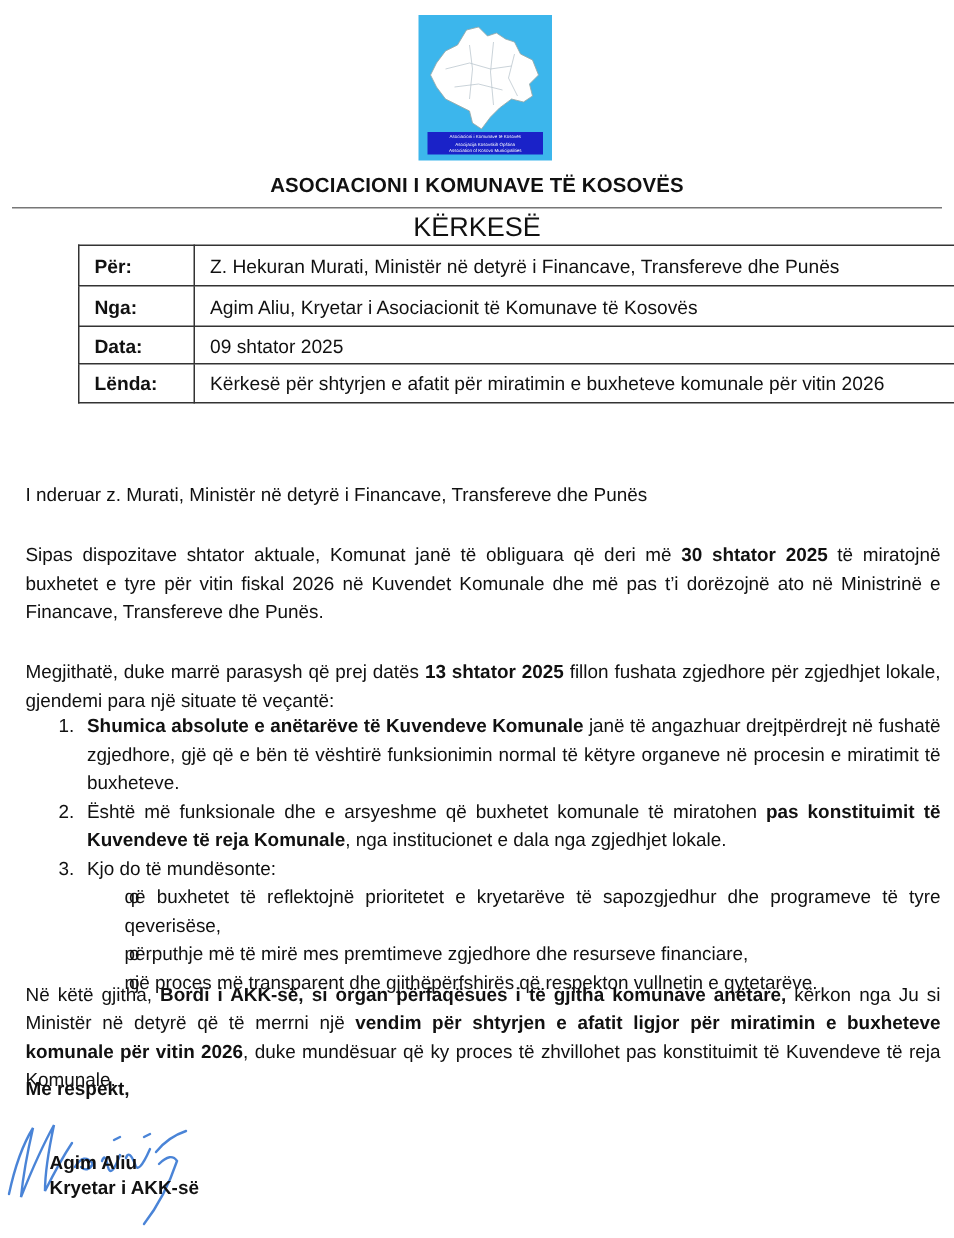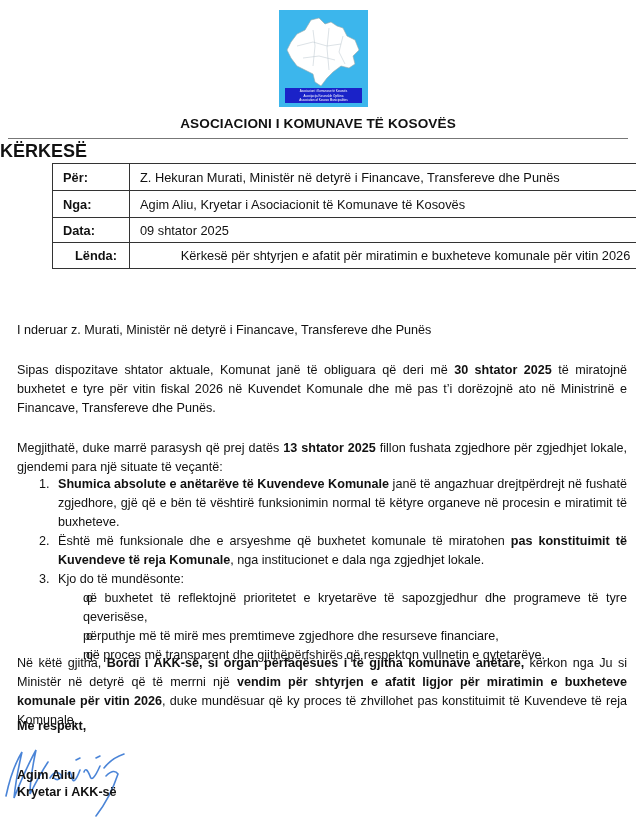--- a/index.html
+++ b/index.html
@@ -4,36 +4,36 @@
 <style>
   html, body { margin:0; padding:0; background:#ffffff; }
   body { width:636px; height:825px; position:relative; overflow:hidden;
          font-family:"Liberation Sans", sans-serif; color:#111; font-size:12.6px; }
   .logo { position:absolute; left:279px; top:10px; width:89px; height:97px; background:#3cb6ec; }
   .logo svg { position:absolute; left:4px; top:6px; }
   .logo-band { position:absolute; left:6px; right:6px; bottom:4px; height:14px; background:#1a22c8;
                color:#fff; font-size:3px; line-height:4.5px; text-align:center; padding-top:1px; overflow:hidden; }
   .org-title { position:absolute; left:0; width:636px; top:116px; text-align:center; font-weight:bold; font-size:13.6px; letter-spacing:0.1px; }
   .rule { position:absolute; left:8px; width:620px; top:138px; height:0; border-top:1.6px solid #777; }
-  .doc-title { position:absolute; left:0; width:636px; top:141px; text-align:left; font-weight:bold; font-size:18px; }
+  .doc-title { position:absolute; left:0; width:636px; top:141px; text-align:center; font-weight:normal; font-size:18px; }
   table.hdr { position:absolute; left:8px; top:163px; width:620px; border-collapse:collapse;margin-left:44px; }
   table.hdr td { border:1.2px solid #333; padding:0 0 0 10px; font-size:12.8px; vertical-align:middle; }
   table.hdr td.lbl { width:66px; font-weight:bold; }
-  .r1 td { height:26px; } .r2 td{ height:26px; } .r3 td{ height:24px; } .r4 td{ height:38px; line-height:18px; } .r5 td{ height:25px;text-align:center; }
+  .r1 td { height:26px; } .r2 td{ height:26px; } .r3 td{ height:24px; } .r4 td{ height:38px; line-height:18px; } .r5 td{ height:25px; }
   .subject { font-weight:normal; }
   .p { position:absolute; left:17px; width:610px; line-height:19px; text-align:justify; font-size:12.6px; }
   .p b { font-weight:bold; }
   ol.items { position:absolute; left:17px; top:475px; width:610px; margin:0; padding:0; list-style:none; }
   ol.items li { position:relative; padding-left:41px; line-height:19px; text-align:justify; }
   ol.items li .num { position:absolute; left:22px; top:0; }
   ul.sub { margin:0; padding:0; list-style:none; }
   ul.sub li { position:relative; padding-left:66px; margin-left:-41px; }
   ul.sub li .bul { position:absolute; left:69px; }
   .close { position:absolute; left:17px; top:719px; font-weight:bold; font-size:12.6px; }
-  .sig-name { position:absolute; left:17px; top:767px; font-weight:bold; font-size:12.6px; line-height:17px; }
+  .sig-name { position:absolute; left:17px; top:767px; font-weight:bold; font-size:12.6px; line-height:17px;padding-left:16px; }
   .signature { position:absolute; left:0; top:738px; }
 </style>
 </head>
 <body>
 
 <div class="logo">
   <svg width="81" height="72" viewBox="0 0 81 72">
     <path d="M28 4 L36 2 L42 8 L48 6 L54 10 L60 12 L64 20 L72 24 L76 34 L70 40 L72 48 L66 52 L58 50 L50 56 L44 62 L38 70 L32 66 L30 58 L22 54 L14 50 L8 42 L4 34 L8 26 L14 18 L22 14 Z" fill="#ffffff" stroke="#9aa" stroke-width="0.6"></path>
     <path d="M14 30 L30 26 L44 30 L58 28 M20 42 L36 40 L52 44 M30 14 L32 30 L30 50 M46 12 L44 32 L46 54 M60 20 L56 36 L62 48" fill="none" stroke="#b8c4cc" stroke-width="0.5"></path>
   </svg>

